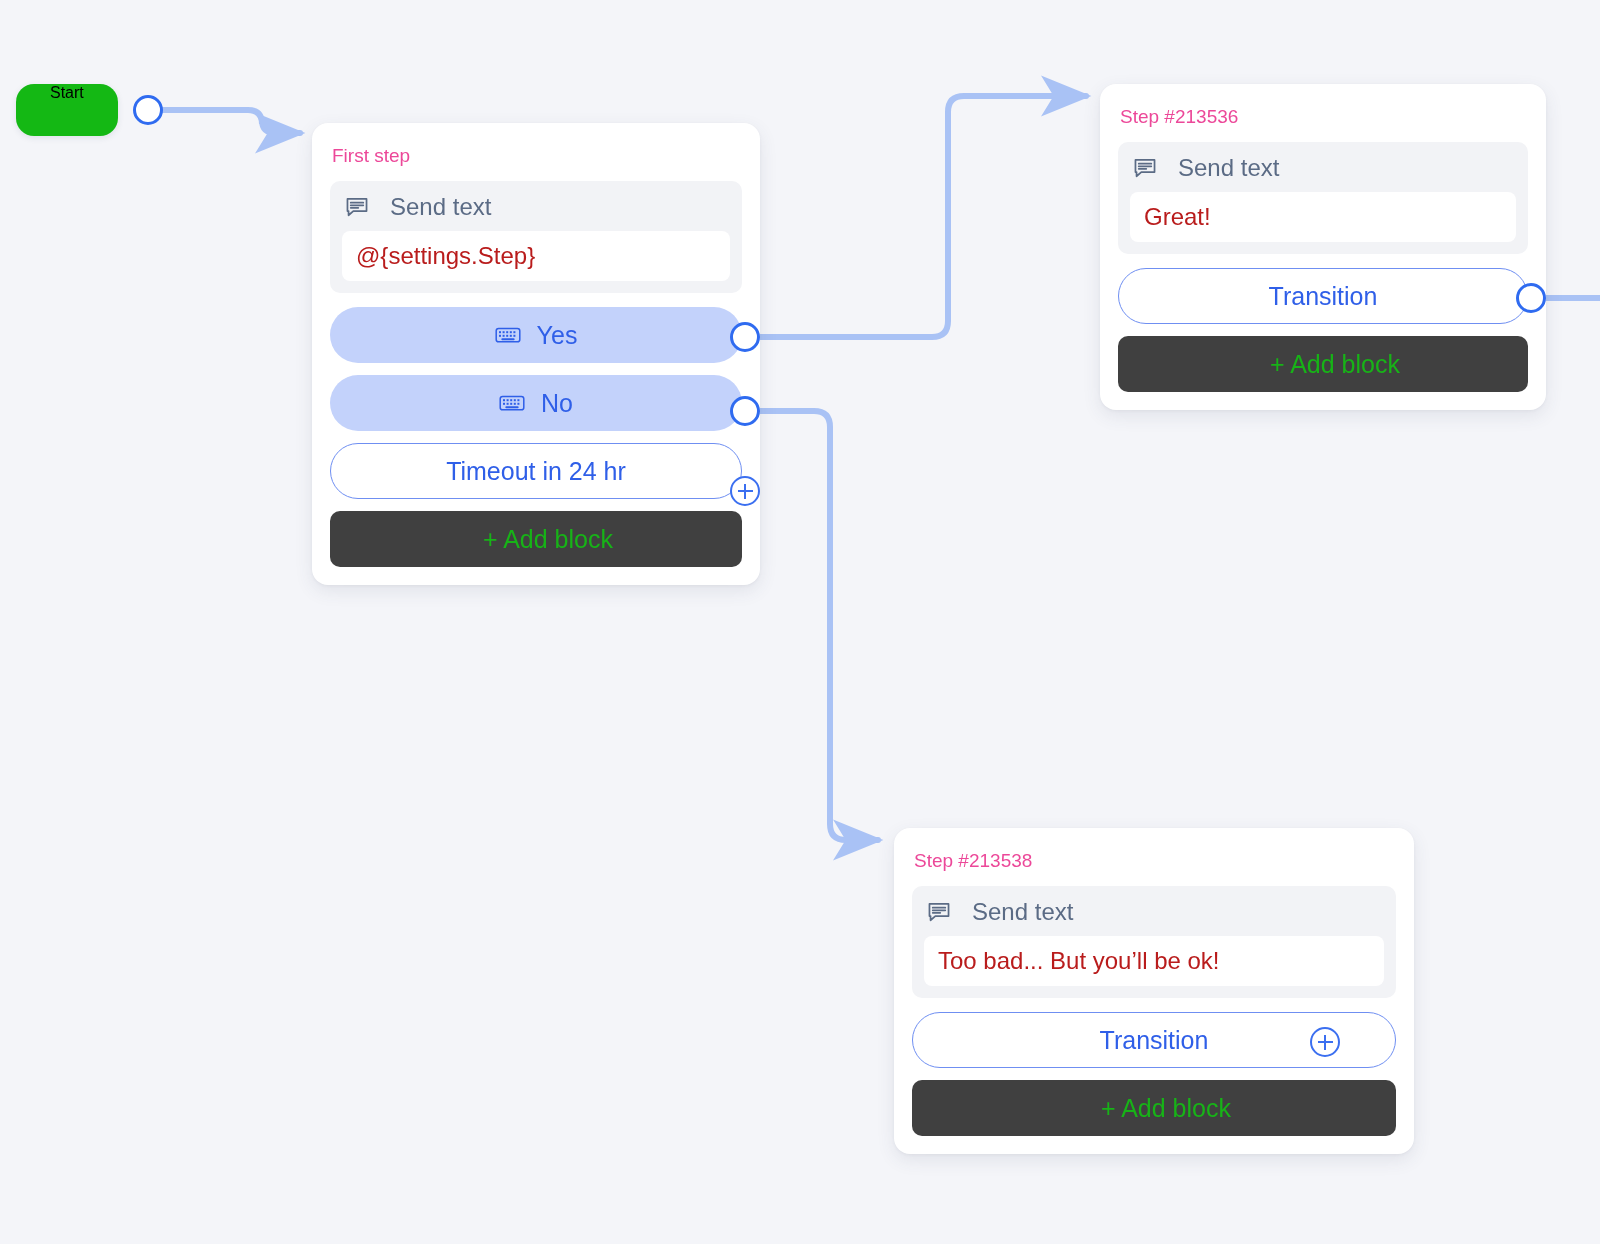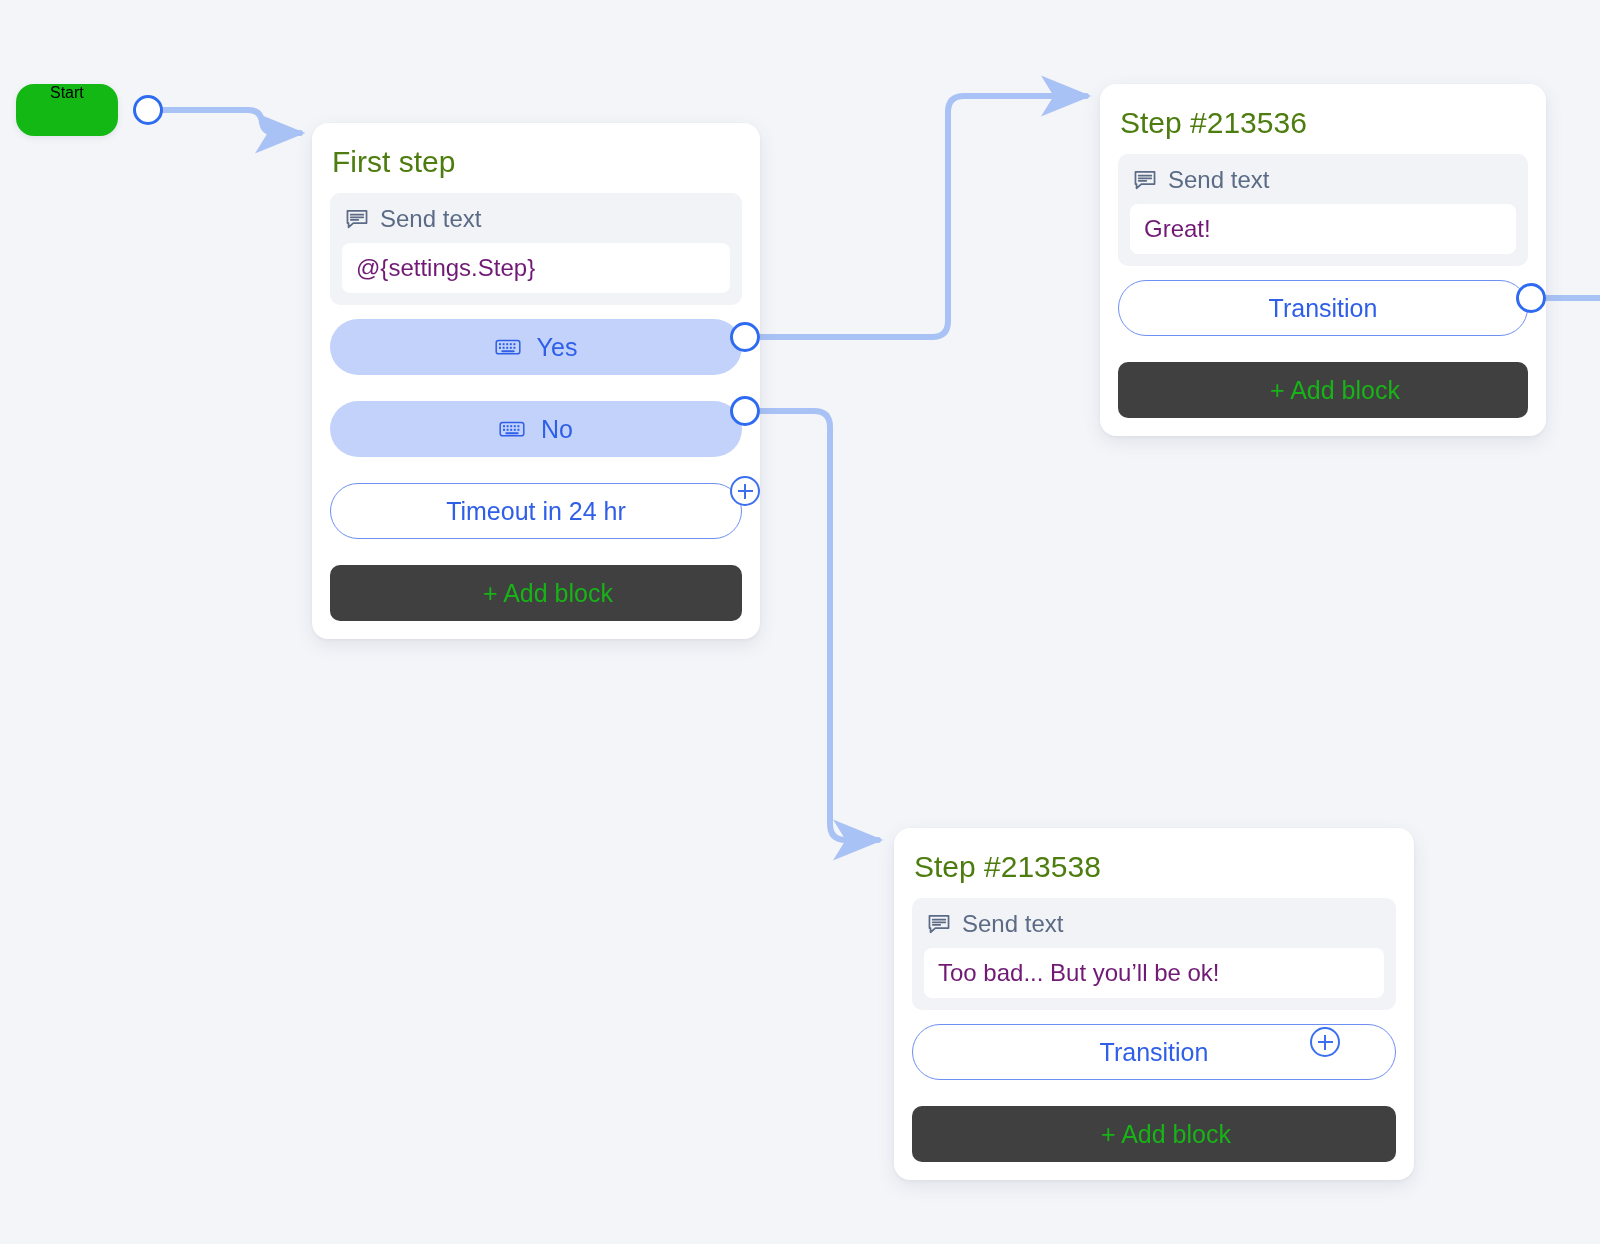--- a/index.html
+++ b/index.html
@@ -50,56 +50,56 @@
 
   
   .card {
     position: absolute;
     background: #ffffff;
     border-radius: 16px;
     box-shadow: 0 6px 18px rgba(60,70,100,.10), 0 1px 3px rgba(60,70,100,.06);
     padding: 16px 18px 18px 18px;
   }
   .card-title {
-    font-size: 30px;
-    color: #4d7c0f;
+    font-size: 19px;
+    color: #ec4899;
     font-weight: 400;
     padding: 6px 2px 14px 2px;
   }
 
   
   .block {
     background: #f2f3f6;
     border-radius: 10px;
     padding: 10px 12px 12px 12px;
     margin-bottom: 14px;
   }
   .block-head {
-    display: flex; align-items: center; gap: 10px;
+    display: flex; align-items: center; gap: 20px;
     font-size: 24px; color: #5b6b85;
     padding: 2px 2px 10px 2px;
   }
   .block-head svg { display: block; flex: none; }
   .block-input {
     background: #fff;
     border-radius: 8px;
     padding: 11px 14px;
     font-size: 24px;
-    color: #701a75;
+    color: #b91c1c;
     white-space: nowrap; overflow: hidden;
   }
 
   
   .row {
     position: relative;
     display: flex; align-items: center; justify-content: center;
     height: 56px;
     border-radius: 28px;
     font-size: 25px;
-    margin-bottom: 26px;
+    margin-bottom: 12px;
   }
   .row-keyboard {
     background: #c3d2fb;
     color: #2f5fe8;
     gap: 16px;
   }
   .row-keyboard svg { display: block; }
   .row-outline {
     background: #fff;
     border: 1.5px solid #6f8ff2;

